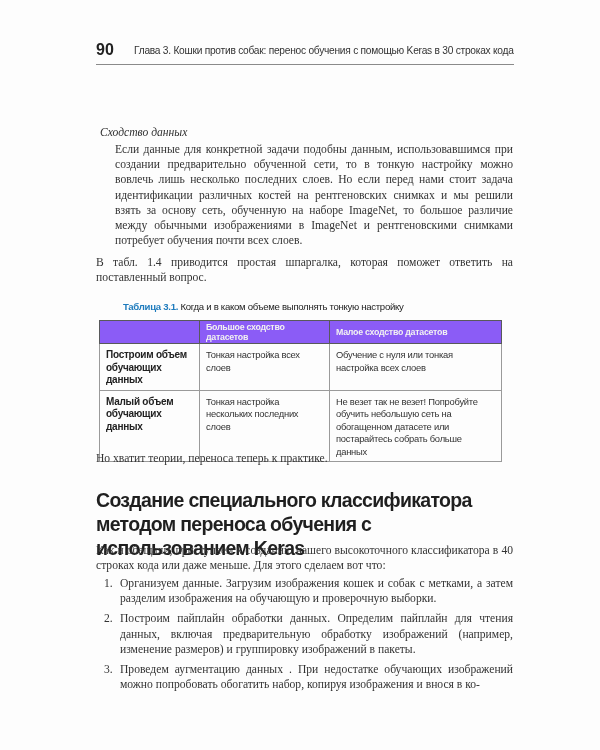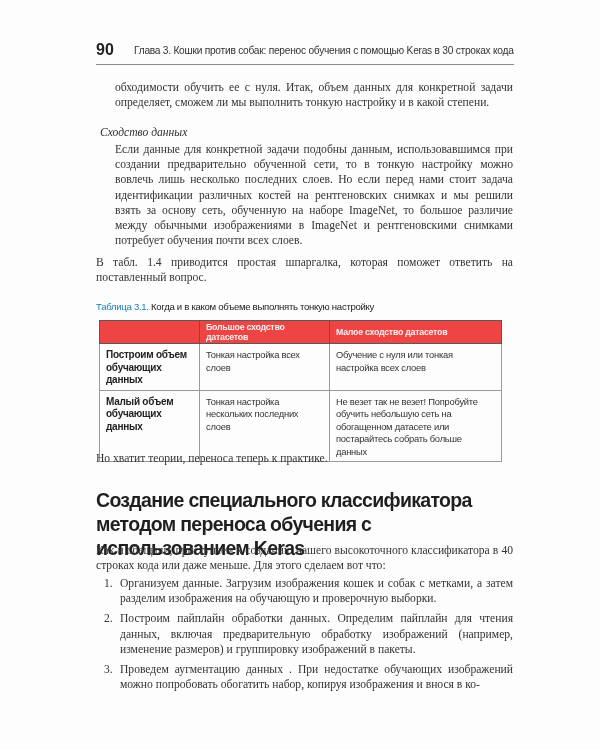--- a/index.html
+++ b/index.html
@@ -9,24 +9,24 @@
     .header { position:absolute; left:96px; top:40px; width:418px; height:24px; border-bottom:1px solid #8a8a8a; }
     .page-num { position:absolute; left:0; top:1px; font-family:"Liberation Sans", sans-serif; font-weight:bold; font-size:16px; color:#222; }
     .running-head { position:absolute; left:38px; top:5px; font-family:"Liberation Sans", sans-serif; font-size:10.2px; color:#333; letter-spacing:-0.25px; white-space:nowrap; }
 
     .serif { font-family:"Liberation Serif", serif; font-size:11.6px; line-height:15.2px; color:#333; text-align:justify; }
     .block { position:absolute; left:115px; width:398px; }
     .p-noindent { position:absolute; left:96px; width:417px; }
     .subhead { position:absolute; left:100px; top:126px; font-family:"Liberation Serif", serif; font-style:italic; font-size:11.6px; color:#333; }
 
     .caption { position:absolute; left:96px; top:301px; font-family:"Liberation Sans", sans-serif; font-size:9.6px; color:#222; white-space:nowrap; letter-spacing:-0.3px; }
-    .caption .lbl { color:#1e7bbd; font-weight:normal; }
+    .caption .lbl { color:#1e7bbd; font-weight:bold;margin-left:27px; }
 
     table.t { position:absolute; left:99px; top:320px; width:403px; border-collapse:collapse; font-family:"Liberation Sans", sans-serif; font-size:9.4px; letter-spacing:-0.25px; }
-    table.t th { background:#ef4444; color:#f2f2f2; font-weight:bold; text-align:left; height:22px; padding:0 6px; font-size:8.8px; border:1px solid #58595b; }
+    table.t th { background:#8b5cf6; color:#f2f2f2; font-weight:bold; text-align:left; height:22px; padding:0 6px; font-size:8.8px; border:1px solid #58595b; }
     table.t td { border:1px solid #9a9a9a; vertical-align:top; padding:5px 6px 3px 6px; line-height:12.5px; color:#333; }
     table.t td.rowhead { font-weight:bold; color:#222; font-size:10px; }
     table.t col.c1 { width:100px; }
     table.t col.c2 { width:130px; }
 
     .h2 { position:absolute; left:96px; top:488px; width:420px; font-family:"Liberation Sans", sans-serif; font-weight:bold; font-size:19.5px; line-height:24px; color:#1f1f1f; letter-spacing:-0.7px; }
 
     ol.steps { position:absolute; left:96px; top:576px; width:417px; margin:0; padding:0; list-style:none; }
     ol.steps li { position:relative; padding-left:24px; margin-bottom:5px; }
     ol.steps li .num { position:absolute; left:8px; top:0; }
@@ -34,21 +34,20 @@
 </head>
 <body>
 
 <div class="page">
 
   <div class="header">
     <span class="page-num">90</span>
     <span class="running-head">Глава 3. Кошки против собак: перенос обучения с помощью Keras в 30 строках кода</span>
   </div>
 
-  <div class="block serif" style="top:80px;">обходимости обучить ее с нуля. Итак, объем данных для конкретной задачи определяет, сможем ли мы выполнить тонкую настройку и в какой степени.</div>
 
   <div class="subhead">Сходство данных</div>
   <div class="block serif" style="top:142px;">Если данные для конкретной задачи подобны данным, использовавшимся при создании предварительно обученной сети, то в тонкую настройку можно вовлечь лишь несколько последних слоев. Но если перед нами стоит задача идентификации различных костей на рентгеновских снимках и мы решили взять за основу сеть, обученную на наборе ImageNet, то большое различие между обычными изображениями в ImageNet и рентгеновскими снимками потребует обучения почти всех слоев.</div>
 
   <div class="p-noindent serif" style="top:255px;">В табл. 1.4 приводится простая шпаргалка, которая поможет ответить на поставленный вопрос.</div>
 
   <div class="caption">
     <span class="lbl">Таблица 3.1.</span><span> Когда и в каком объеме выполнять тонкую настройку</span>
   </div>
 

